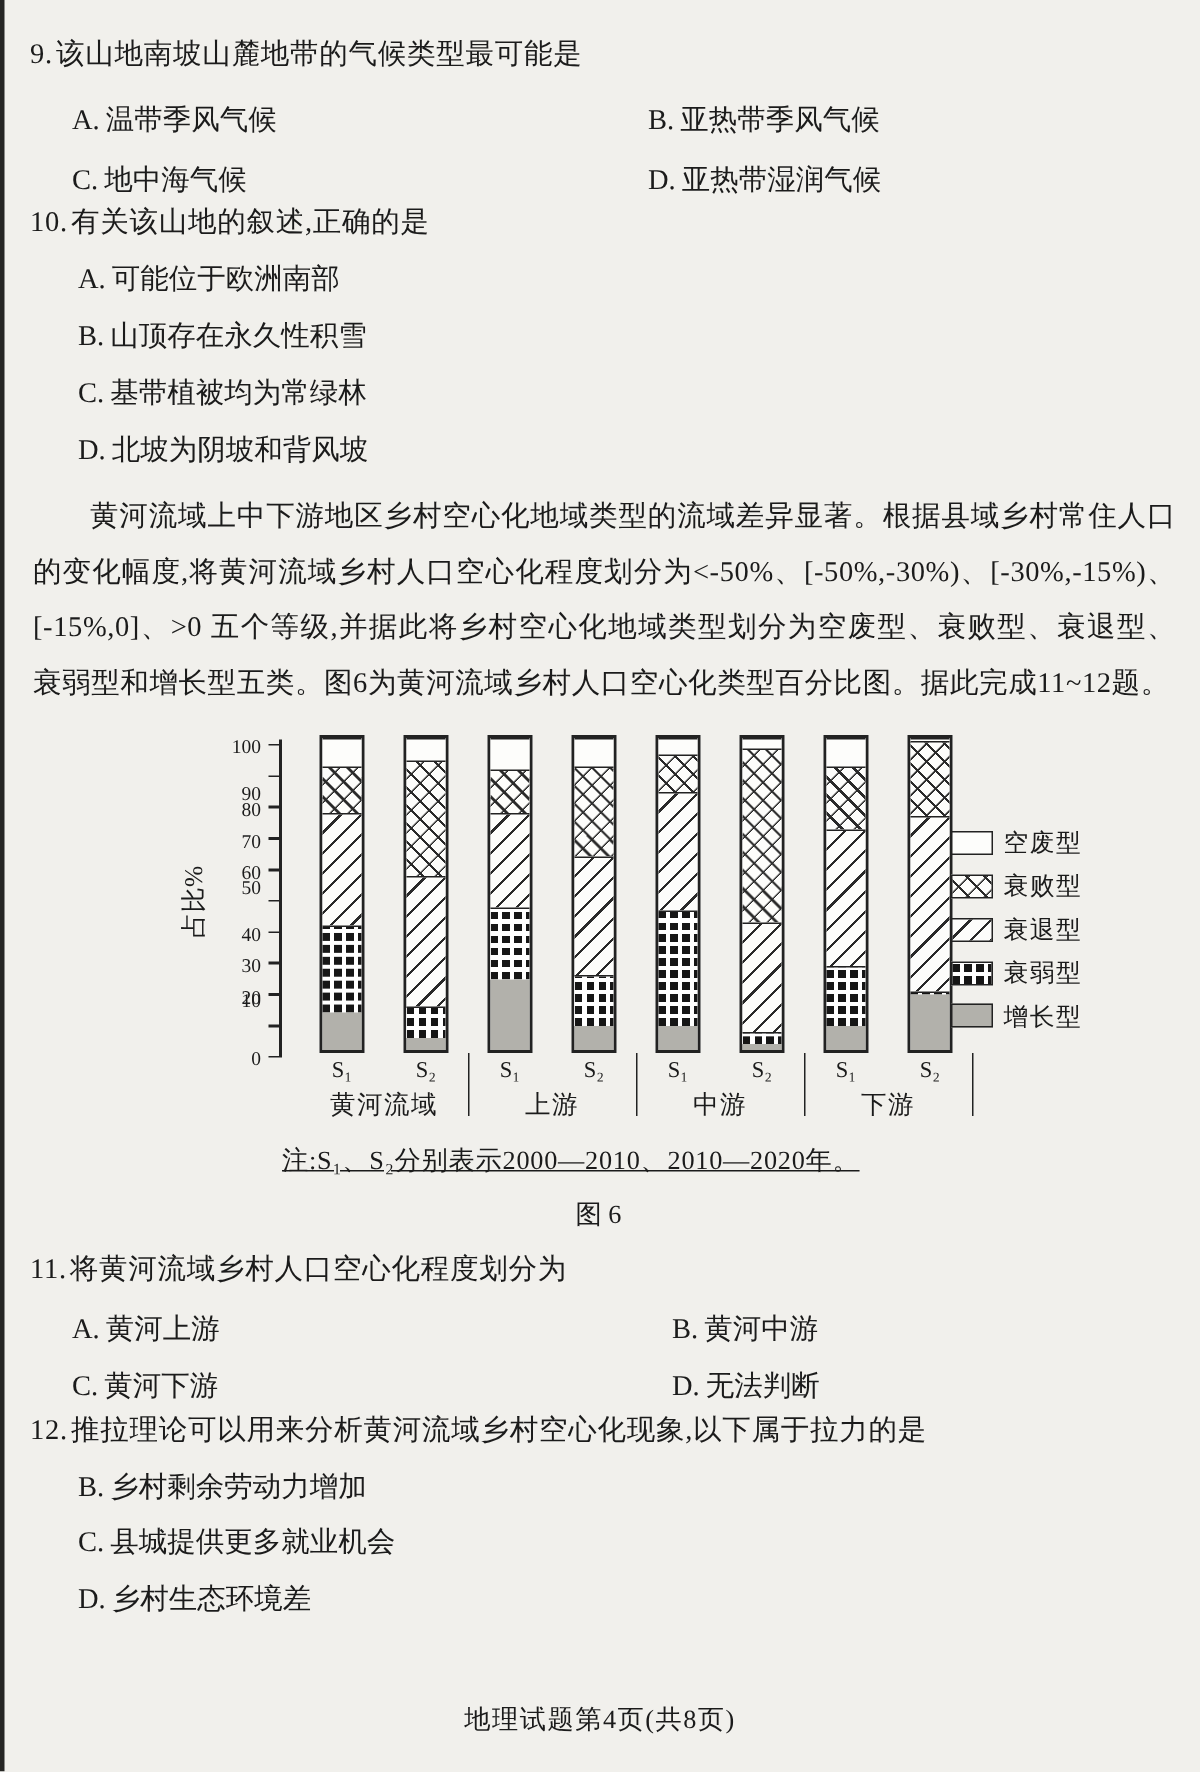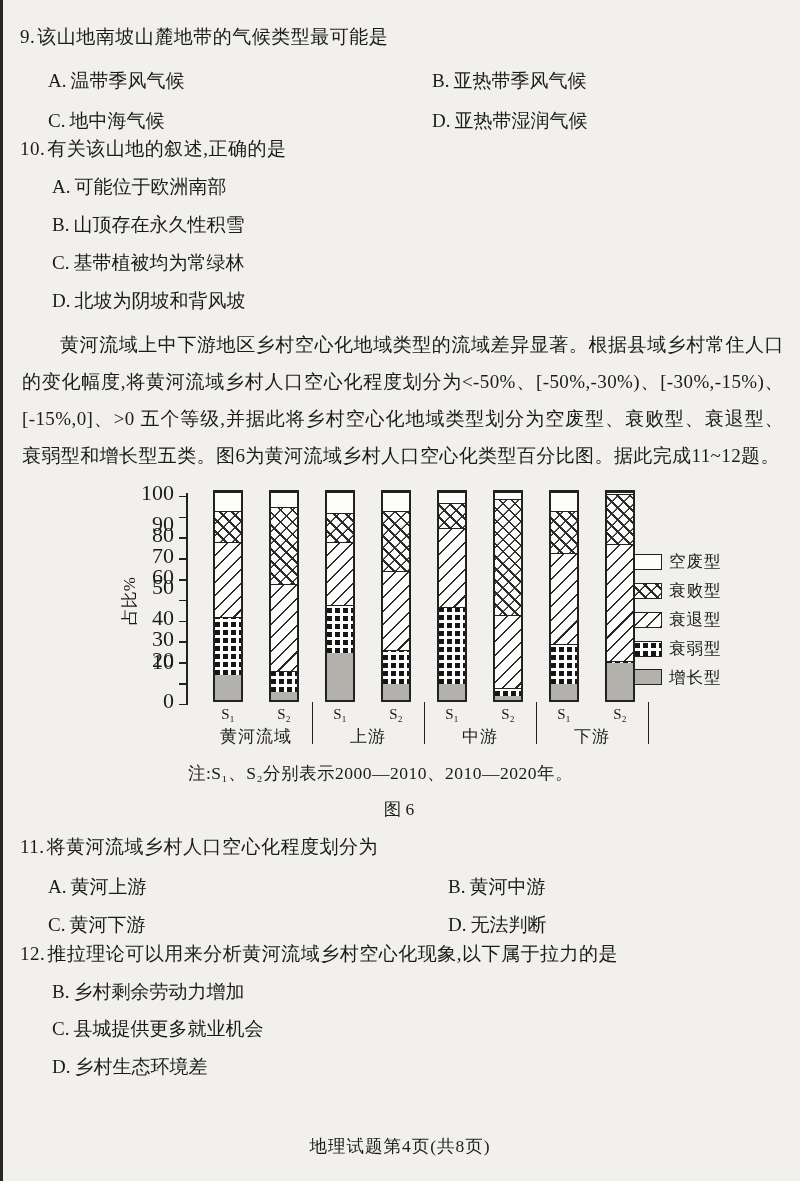--- a/index.html
+++ b/index.html
@@ -21,21 +21,21 @@
   .passage{margin-top:14px;padding:0 4px 0 2px;text-indent:2em;text-align:justify;line-height:37px;letter-spacing:.4px;}
   
   .figure{margin-top:16px;}
   .chart-row{display:flex;align-items:flex-end;position:relative;margin-left:96px;}
   .ylabel-wrap{width:26px;height:208px;position:relative;margin-bottom:48px;}
   .ylabel-wrap span{
     position:absolute;left:-14px;top:96px;transform:rotate(-90deg);transform-origin:center;
     font-size:17px;white-space:nowrap;display:block;width:56px;text-align:center;
   }
   .yaxis{position:relative;width:44px;height:212px;margin-bottom:46px;border-right:2px solid #222;}
-  .yaxis .tick-label{position:absolute;right:12px;font-size:22px;line-height:1;}
+  .yaxis .tick-label{position:absolute;right:12px;font-size:13px;line-height:1;}
   .yaxis .tick-mark{position:absolute;right:0;width:7px;height:1.5px;background:#222;}
   .groups{display:flex;margin-left:12px;}
   .group{position:relative;padding:0 13px;}
   .bars{display:flex;gap:26px;align-items:flex-end;}
   .bar-col{display:flex;flex-direction:column;align-items:center;}
   .bar{display:flex;flex-direction:column-reverse;width:26px;border:2px solid #222;background:#fdfdfb;}
   .bar .seg{width:100%;border-top:1px solid #222;box-sizing:border-box;}
   .bar .seg:first-child{border-top:none;}
   .sublabel{height:22px;font-size:15px;padding-top:3px;}
   .glabel{text-align:center;font-size:17px;height:24px;letter-spacing:1px;}
@@ -48,21 +48,21 @@
   .pat-decay{background-color:#fdfdfb;
     background-image:repeating-linear-gradient(45deg,transparent 0 7px,#2a2a2a 7px 8.5px),
                      repeating-linear-gradient(135deg,transparent 0 7px,#2a2a2a 8px 8.5px);}
   .pat-weak{background-color:#fff;
     background-image:repeating-linear-gradient(0deg,transparent 0 5px,#fff 5px 8px),
                      repeating-linear-gradient(90deg,#161616 0 5px,#fff 5px 8px);}
   .legend{position:absolute;left:518px;top:62px;}
   .legend-item{display:flex;align-items:center;margin-bottom:9px;}
   .legend-swatch{width:26px;height:14px;border:1.5px solid #222;margin-right:7px;flex:none;}
   .legend-label{font-size:16.5px;letter-spacing:1px;}
-  .chart-note{margin-left:168px;margin-top:12px;font-size:17.5px;letter-spacing:.5px;}
+  .chart-note{margin-left:168px;margin-top:12px;font-size:17.5px;letter-spacing:.5px;text-decoration:underline;}
   .fig-caption{text-align:center;margin-top:15px;font-size:17.5px;margin-right:10px;}
   .footer{position:absolute;left:0;bottom:24px;width:100%;text-align:center;font-size:17.5px;letter-spacing:1px;}
 </style>
 </head>
 <body>
 
 <div class="left-edge"></div>
 
 <div class="content">
 

